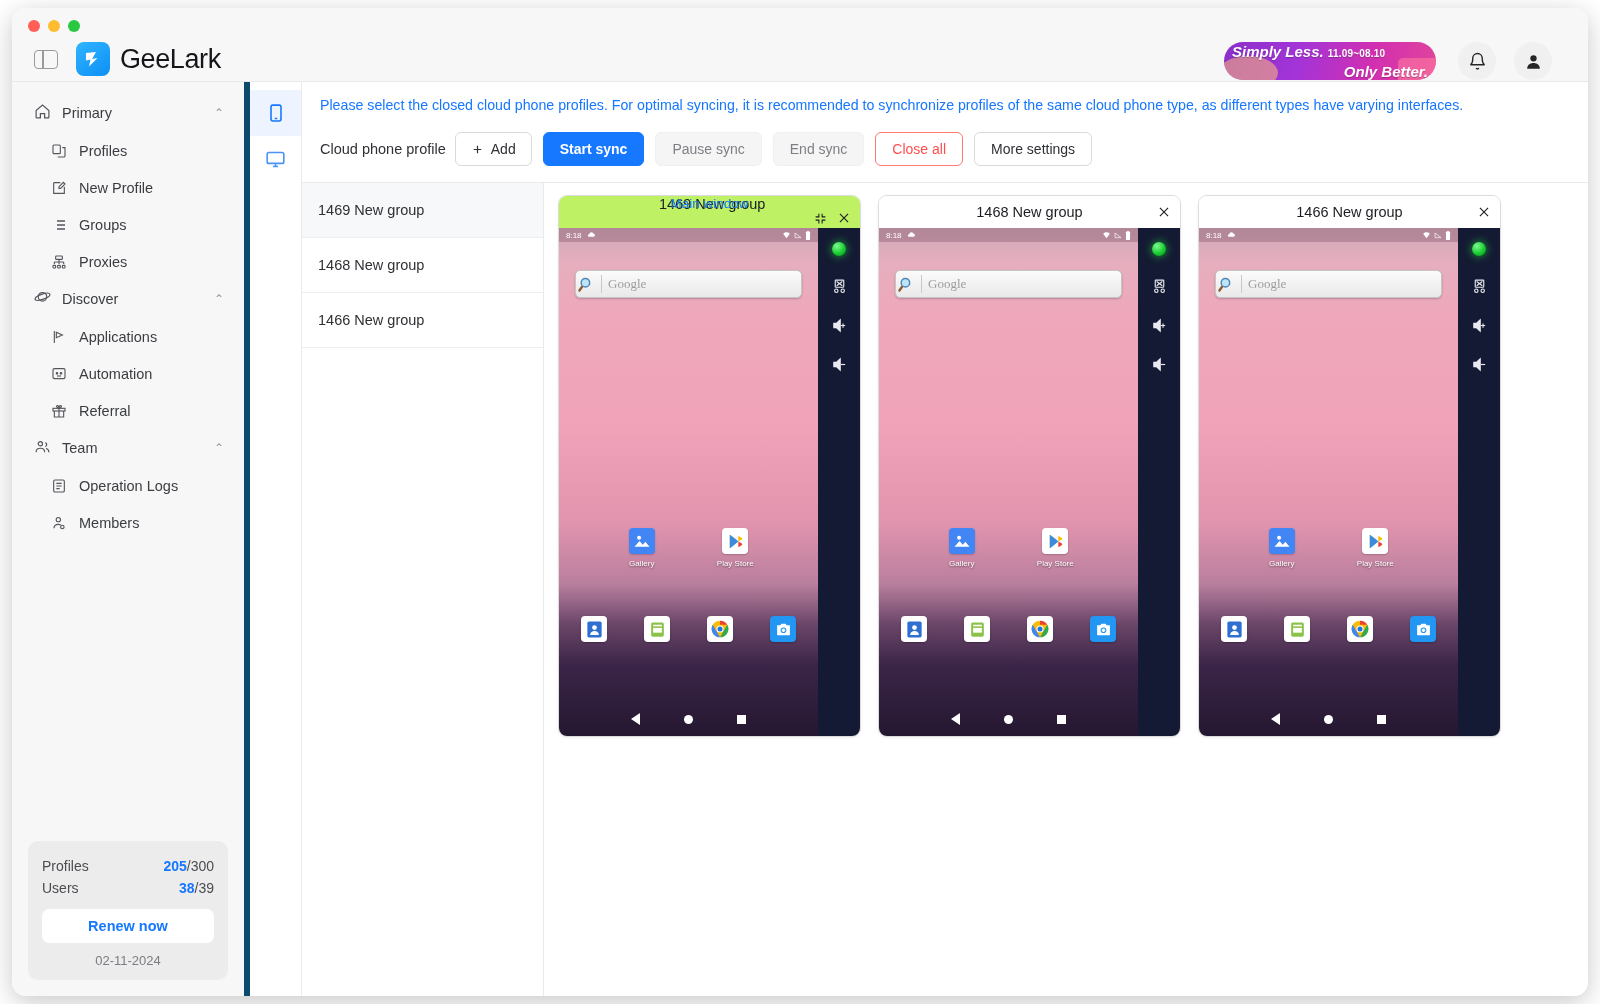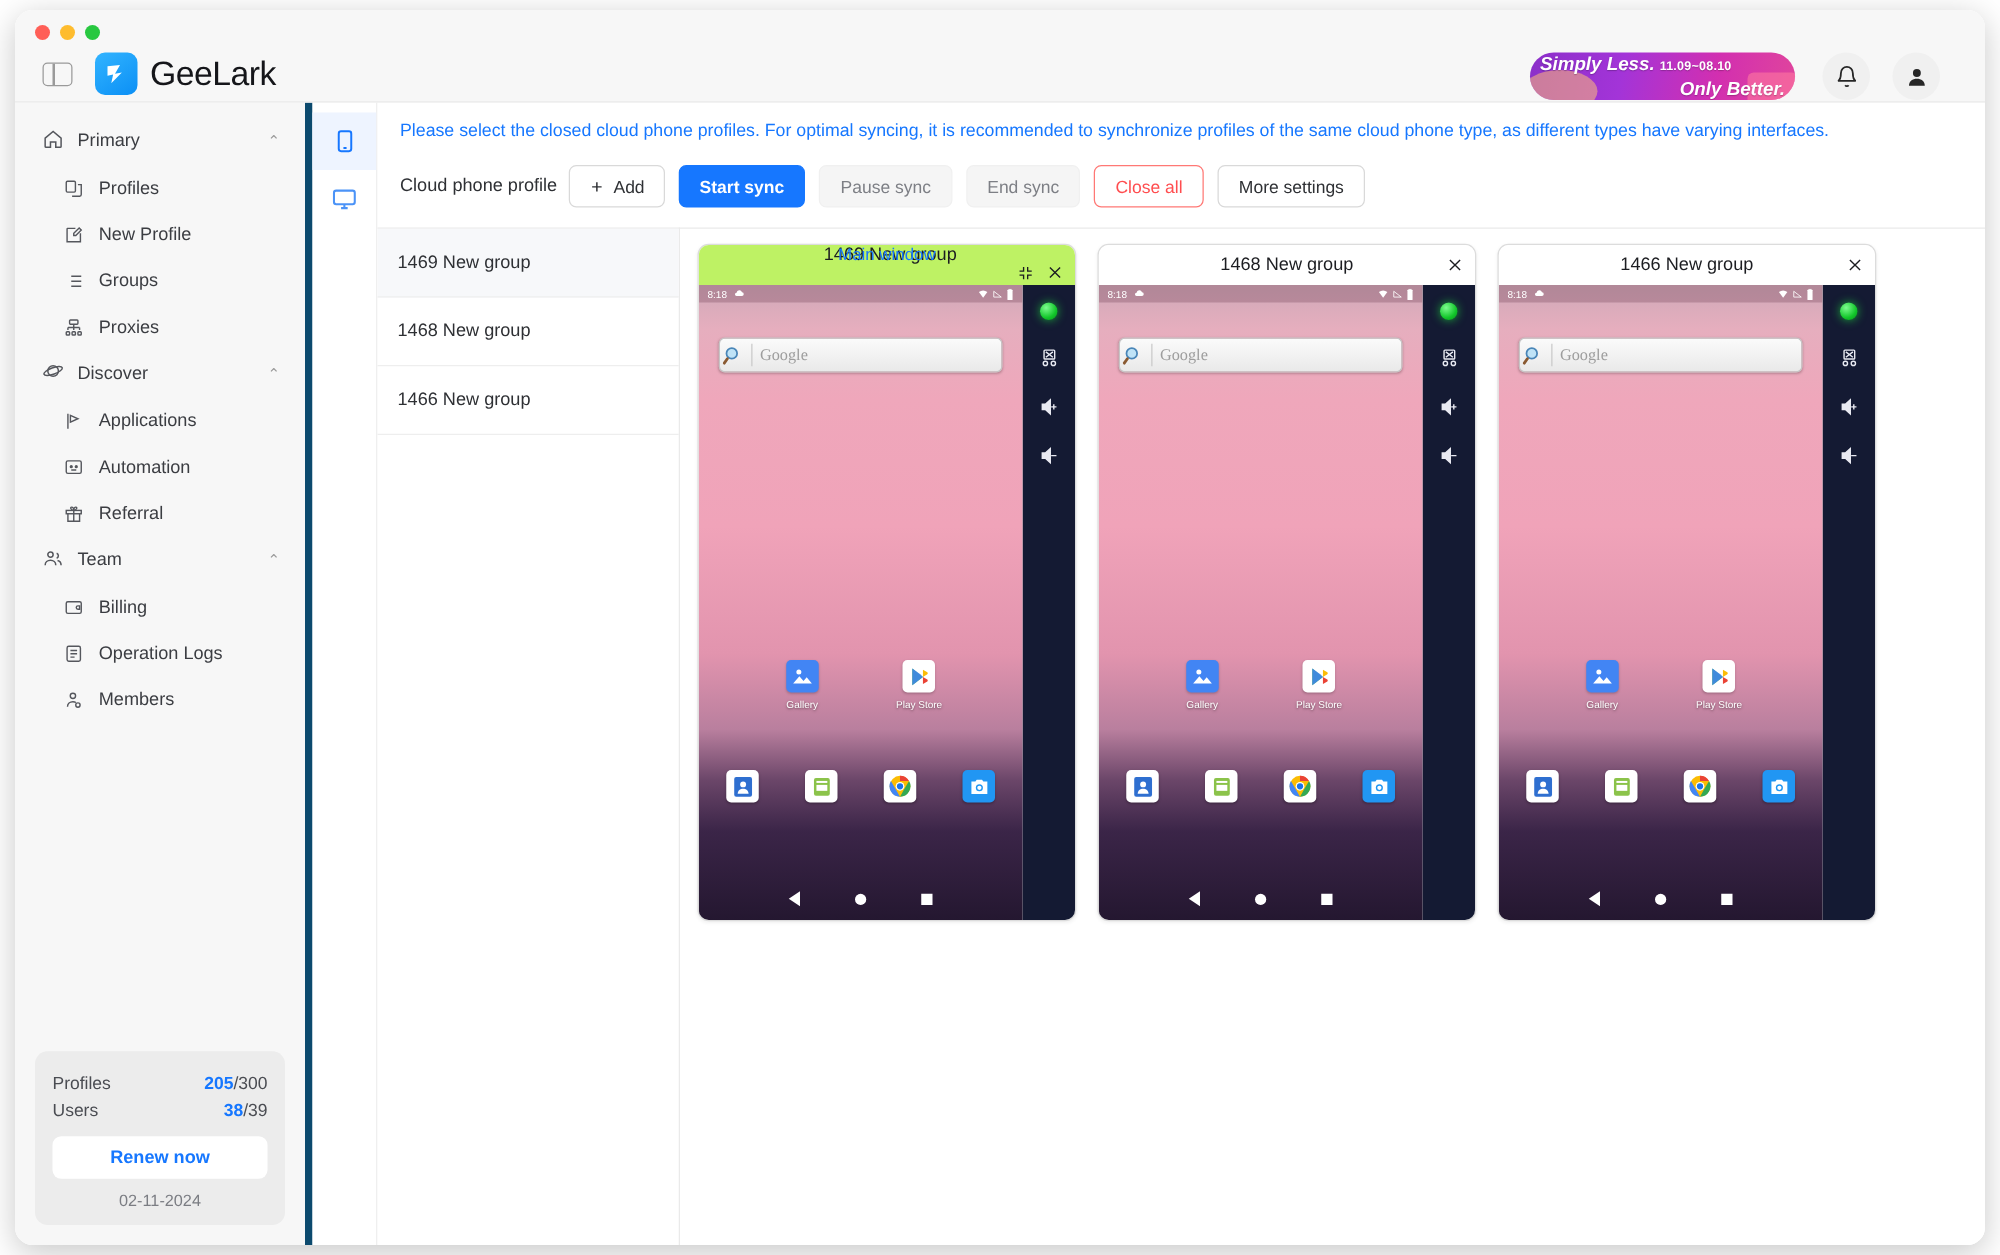--- a/index.html
+++ b/index.html
@@ -478,29 +478,20 @@
         <div class="nav-group-header">
           <span class="ico">
             <svg width="17" height="17" viewBox="0 0 24 24" fill="none" stroke="#55575d" stroke-width="1.7">
                 <circle cx="9" cy="8" r="3"></circle>
                 <path d="M3 20c0-3.3 2.7-5.5 6-5.5s6 2.2 6 5.5"></path>
                 <path d="M16 6.5a3 3 0 0 1 0 5.6M17 14.8c2.4.6 4 2.6 4 5.2"></path>
               </svg>
           </span>
           <span>Team</span>
           <span class="chev">⌃</span>
-        </div>
-        <div class="nav-item">
-          <span class="ico">
-            <svg width="16" height="16" viewBox="0 0 24 24" fill="none" stroke="#55575d" stroke-width="1.7">
-                <rect x="3" y="5" width="18" height="14" rx="2"></rect>
-                <path d="M17 10h2v4h-2a2 2 0 0 1 0-4z"></path>
-              </svg>
-          </span>
-          <span>Billing</span>
         </div>
         <div class="nav-item">
           <span class="ico">
             <svg width="16" height="16" viewBox="0 0 24 24" fill="none" stroke="#55575d" stroke-width="1.7">
                 <rect x="4" y="3" width="16" height="18" rx="2"></rect>
                 <path d="M8 8h8M8 12h8M8 16h5"></path>
               </svg>
           </span>
           <span>Operation Logs</span>
         </div>

